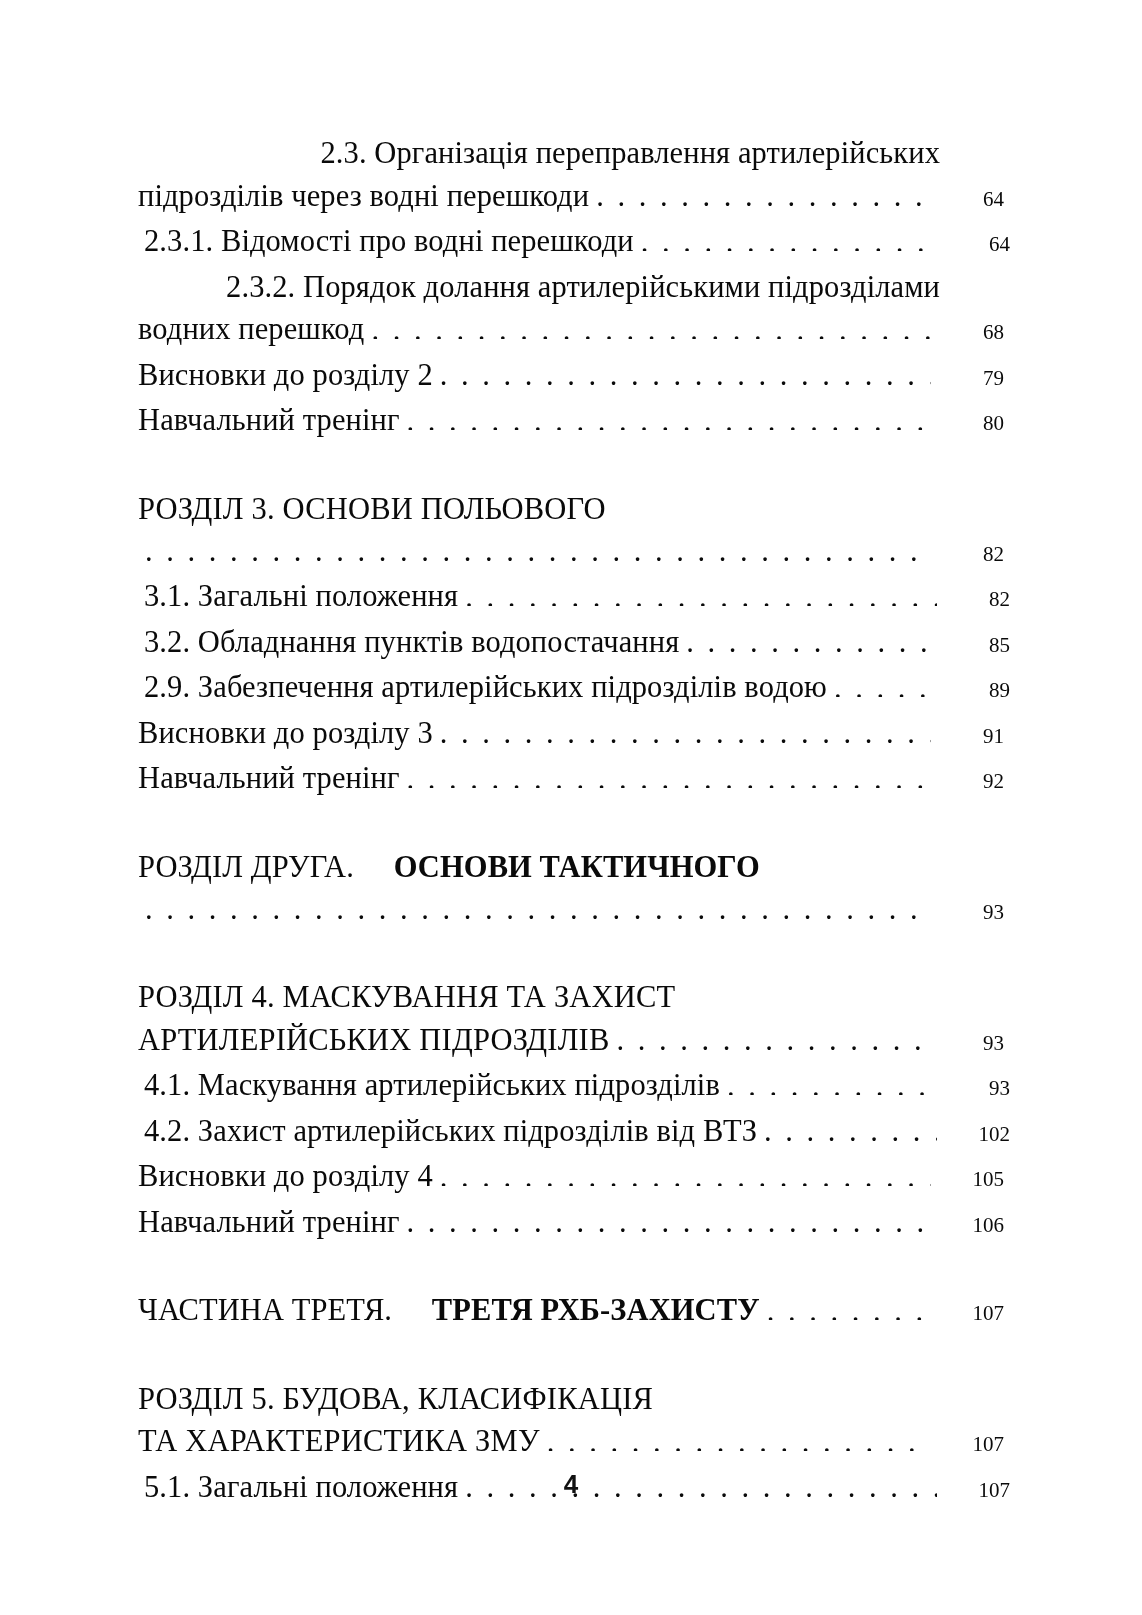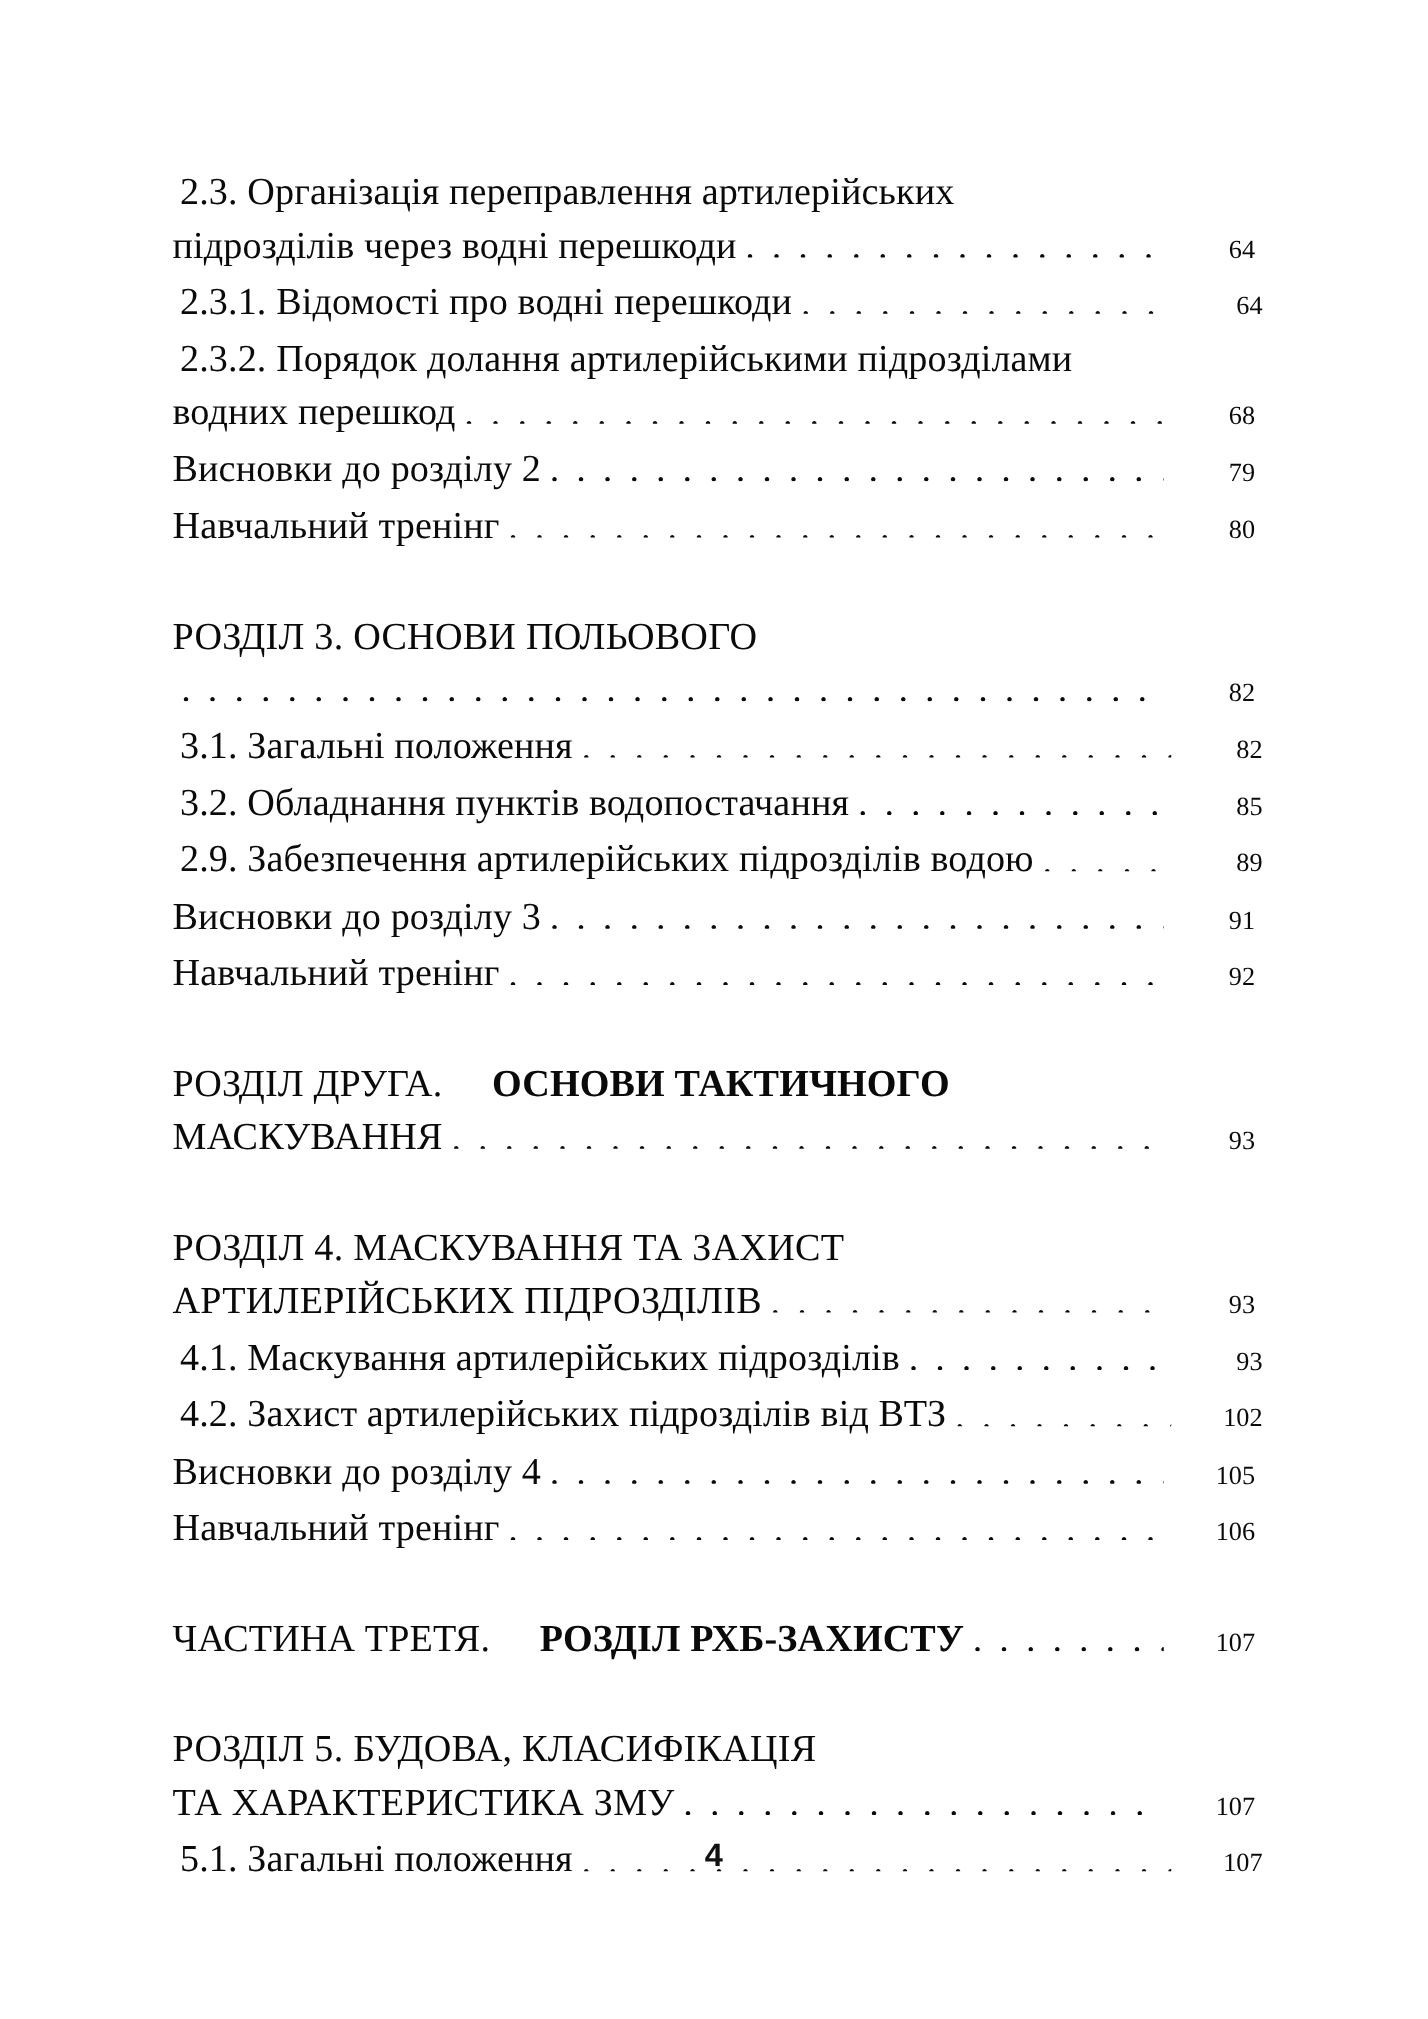--- a/index.html
+++ b/index.html
@@ -58,21 +58,21 @@
     text-align: right;
     font-size: 21px;
   }
   
   .row.cont .txt { }
   .row.nodots .txt { flex: 1 1 auto; }
   .row.nodots .pg { width: 70px; }
   .row.frag .pg { visibility: hidden; }
 
   
-  .ind { padding-left: 6px; }
+  .ind { padding-left: 6px; justify-content: flex-end; }
 
   
   .bold .txt, .bold .pg, .bold .dots::before { font-weight: normal; text-align: right; }
   .bold .txt { letter-spacing: 0.2px; }
 
   
   .reg { font-weight: normal; }
   .bld { font-weight: bold; margin-left: 32px; }
 
   .gap-lg { height: 43px; }
@@ -179,21 +179,20 @@
     </div>
 
     <div class="gap-lg"></div>
 
     <div class="row frag">
       <span class="txt"><span class="reg">РОЗДІЛ ДРУГА. </span><span class="bld">ОСНОВИ ТАКТИЧНОГО</span></span>
 
       <span class="pg"></span>
     </div>
     <div class="row cont bold">
-      <span class="txt">МАСКУВАННЯ</span>
       <span class="dots"></span>
       <span class="pg">93</span>
     </div>
 
     <div class="gap-lg"></div>
 
     <div class="row frag bold">
       <span class="txt">РОЗДІЛ 4. МАСКУВАННЯ ТА ЗАХИСТ</span>
 
       <span class="pg"></span>
@@ -224,21 +223,21 @@
 
     <div class="row">
       <span class="txt">Навчальний тренінг</span>
       <span class="dots"></span>
       <span class="pg">106</span>
     </div>
 
     <div class="gap-lg"></div>
 
     <div class="row">
-      <span class="txt"><span class="reg">ЧАСТИНА ТРЕТЯ. </span><span class="bld">РОЗДІЛ РХБ-ЗАХИСТУ</span></span>
+      <span class="txt"><span class="reg">ЧАСТИНА ТРЕТЯ. </span><span class="bld">ТРЕТЯ РХБ-ЗАХИСТУ</span></span>
       <span class="dots"></span>
       <span class="pg">107</span>
     </div>
 
     <div class="gap-lg"></div>
 
     <div class="row frag bold">
       <span class="txt">РОЗДІЛ 5. БУДОВА, КЛАСИФІКАЦІЯ</span>
 
       <span class="pg"></span>

